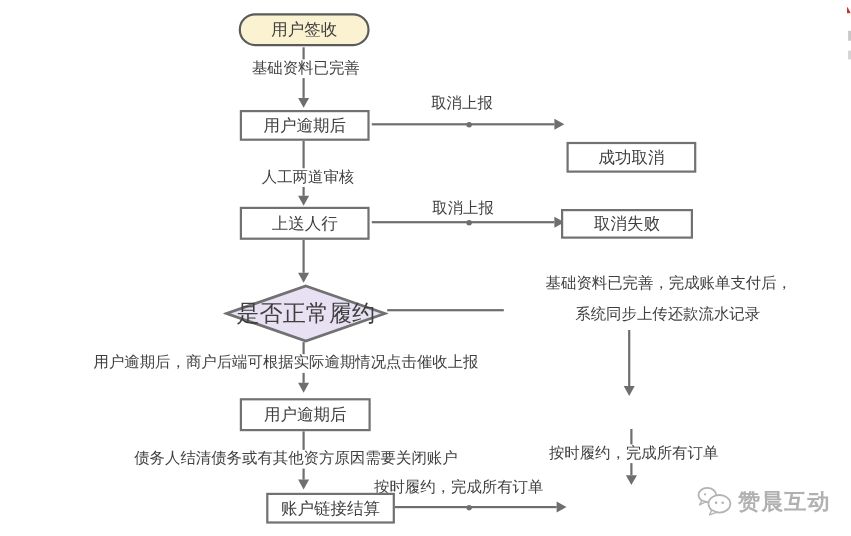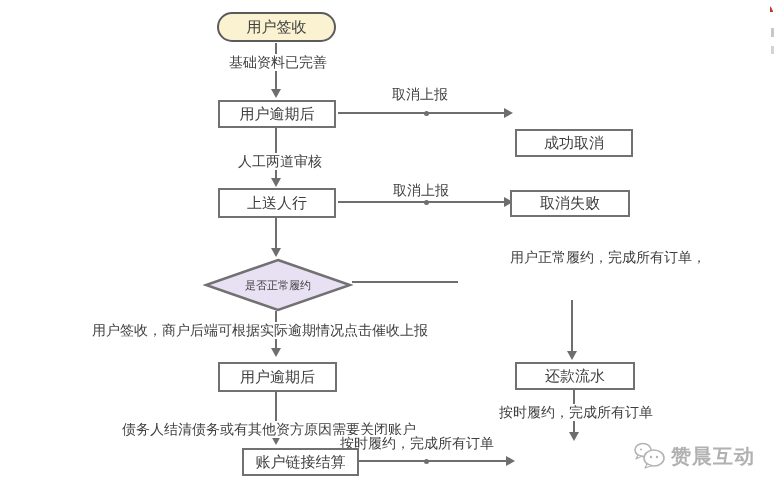--- a/index.html
+++ b/index.html
@@ -14,21 +14,21 @@
     border:2px solid var(--box-border);z-index:3;white-space:nowrap;
   }
   .terminal{
     background:var(--terminal-fill);border:2.5px solid var(--terminal-border);
     border-radius:17px;
   }
   .diamond-wrap{position:absolute;z-index:3;}
   .diamond-wrap svg{display:block;}
   .diamond-label{
     position:absolute;inset:0;display:flex;align-items:center;justify-content:center;
-    font-size:11px;color:var(--text);white-space:nowrap;
+    font-size:21px;color:var(--text);white-space:nowrap;
   }
   
   .vline{position:absolute;width:2px;background:var(--line);z-index:1;}
   .hline{position:absolute;height:2px;background:var(--line);z-index:1;}
   .ah-down{position:absolute;width:0;height:0;z-index:2;
     border-left:5px solid transparent;border-right:5px solid transparent;
     border-top:9px solid var(--line);}
   .ah-right{position:absolute;width:0;height:0;z-index:2;
     border-top:5px solid transparent;border-bottom:5px solid transparent;
     border-left:9px solid var(--line);}
@@ -71,21 +71,20 @@
   </div>
 
   <div class="node" style="left:218px;top:362px;width:119px;height:30px;">用户逾期后</div>
 
   <div class="node" style="left:218px;top:448px;width:117px;height:28px;margin-left:24px;">账户链接结算</div>
 
   <div class="node" style="left:515px;top:101px;width:118px;height:28px;margin-top:28px;">成功取消</div>
 
   <div class="node" style="left:510px;top:190px;width:120px;height:27px;font-family:Liberation Serif, serif;">取消失败</div>
 
-  <div class="node" style="left:515px;top:362px;width:120px;height:28px;">还款流水</div>
 
 
   <div class="vline" style="left:275px;top:43px;height:46px;"></div>
   <div class="ah-down" style="left:271px;top:89px;"></div>
   <div class="elabel" style="left:278px;top:54px;">基础资料已完善</div>
 
   <div class="hline" style="left:338px;top:112px;width:166px;"></div>
   <div class="ah-right" style="left:504px;top:108px;"></div>
   <div class="dot" style="left:424px;top:111px;"></div>
   <div class="elabel" style="left:420px;top:86px;">取消上报</div>
@@ -96,35 +95,36 @@
 
   <div class="hline" style="left:338px;top:201px;width:166px;"></div>
   <div class="ah-right" style="left:504px;top:197px;"></div>
   <div class="dot" style="left:424px;top:200px;"></div>
   <div class="elabel" style="left:421px;top:182px;">取消上报</div>
 
   <div class="vline" style="left:275px;top:218px;height:30px;"></div>
   <div class="ah-down" style="left:271px;top:248px;"></div>
 
   <div class="hline" style="left:352px;top:281px;width:106px;"></div>
-  <div class="annot" style="left:608px;top:249px;">用户正常履约，完成所有订单，</div>
+  <div class="annot" style="left:608px;top:249px;">基础资料已完善，完成账单支付后，</div>
+  <div class="annot" style="left:607px;top:277px;">系统同步上传还款流水记录</div>
   <div class="vline" style="left:571px;top:300px;height:51px;"></div>
   <div class="ah-down" style="left:567px;top:351px;"></div>
 
   <div class="vline" style="left:573px;top:390px;height:42px;"></div>
   <div class="ah-down" style="left:569px;top:432px;"></div>
   <div class="elabel" style="left:576px;top:404px;">按时履约，完成所有订单</div>
 
   <div class="vline" style="left:275px;top:311px;height:37px;"></div>
   <div class="ah-down" style="left:271px;top:348px;"></div>
-  <div class="elabel" style="left:260px;top:322px;">用户签收，商户后端可根据实际逾期情况点击催收上报</div>
+  <div class="elabel" style="left:260px;top:322px;">用户逾期后，商户后端可根据实际逾期情况点击催收上报</div>
 
   <div class="vline" style="left:275px;top:392px;height:44px;"></div>
   <div class="ah-down" style="left:271px;top:436px;"></div>
-  <div class="elabel" style="left:269px;top:409px;margin-top:12px;">债务人结清债务或有其他资方原因需要关闭账户</div>
+  <div class="elabel" style="left:269px;top:409px;">债务人结清债务或有其他资方原因需要关闭账户</div>
 
   <div class="hline" style="left:337px;top:460px;width:169px;"></div>
   <div class="ah-right" style="left:506px;top:456px;"></div>
   <div class="dot" style="left:424px;top:459px;"></div>
   <div class="elabel" style="left:417px;top:435px;">按时履约，完成所有订单</div>
 
   <div class="watermark">
     <svg width="34" height="30" viewBox="0 0 34 30">
       <ellipse cx="10" cy="9" rx="8" ry="6.5" fill="#fff" stroke="#B3B3B3" stroke-width="1.6"></ellipse>
       <path d="M5 14 L3 18 L9 15 Z" fill="#fff" stroke="#B3B3B3" stroke-width="1.2" stroke-linejoin="round"></path>

